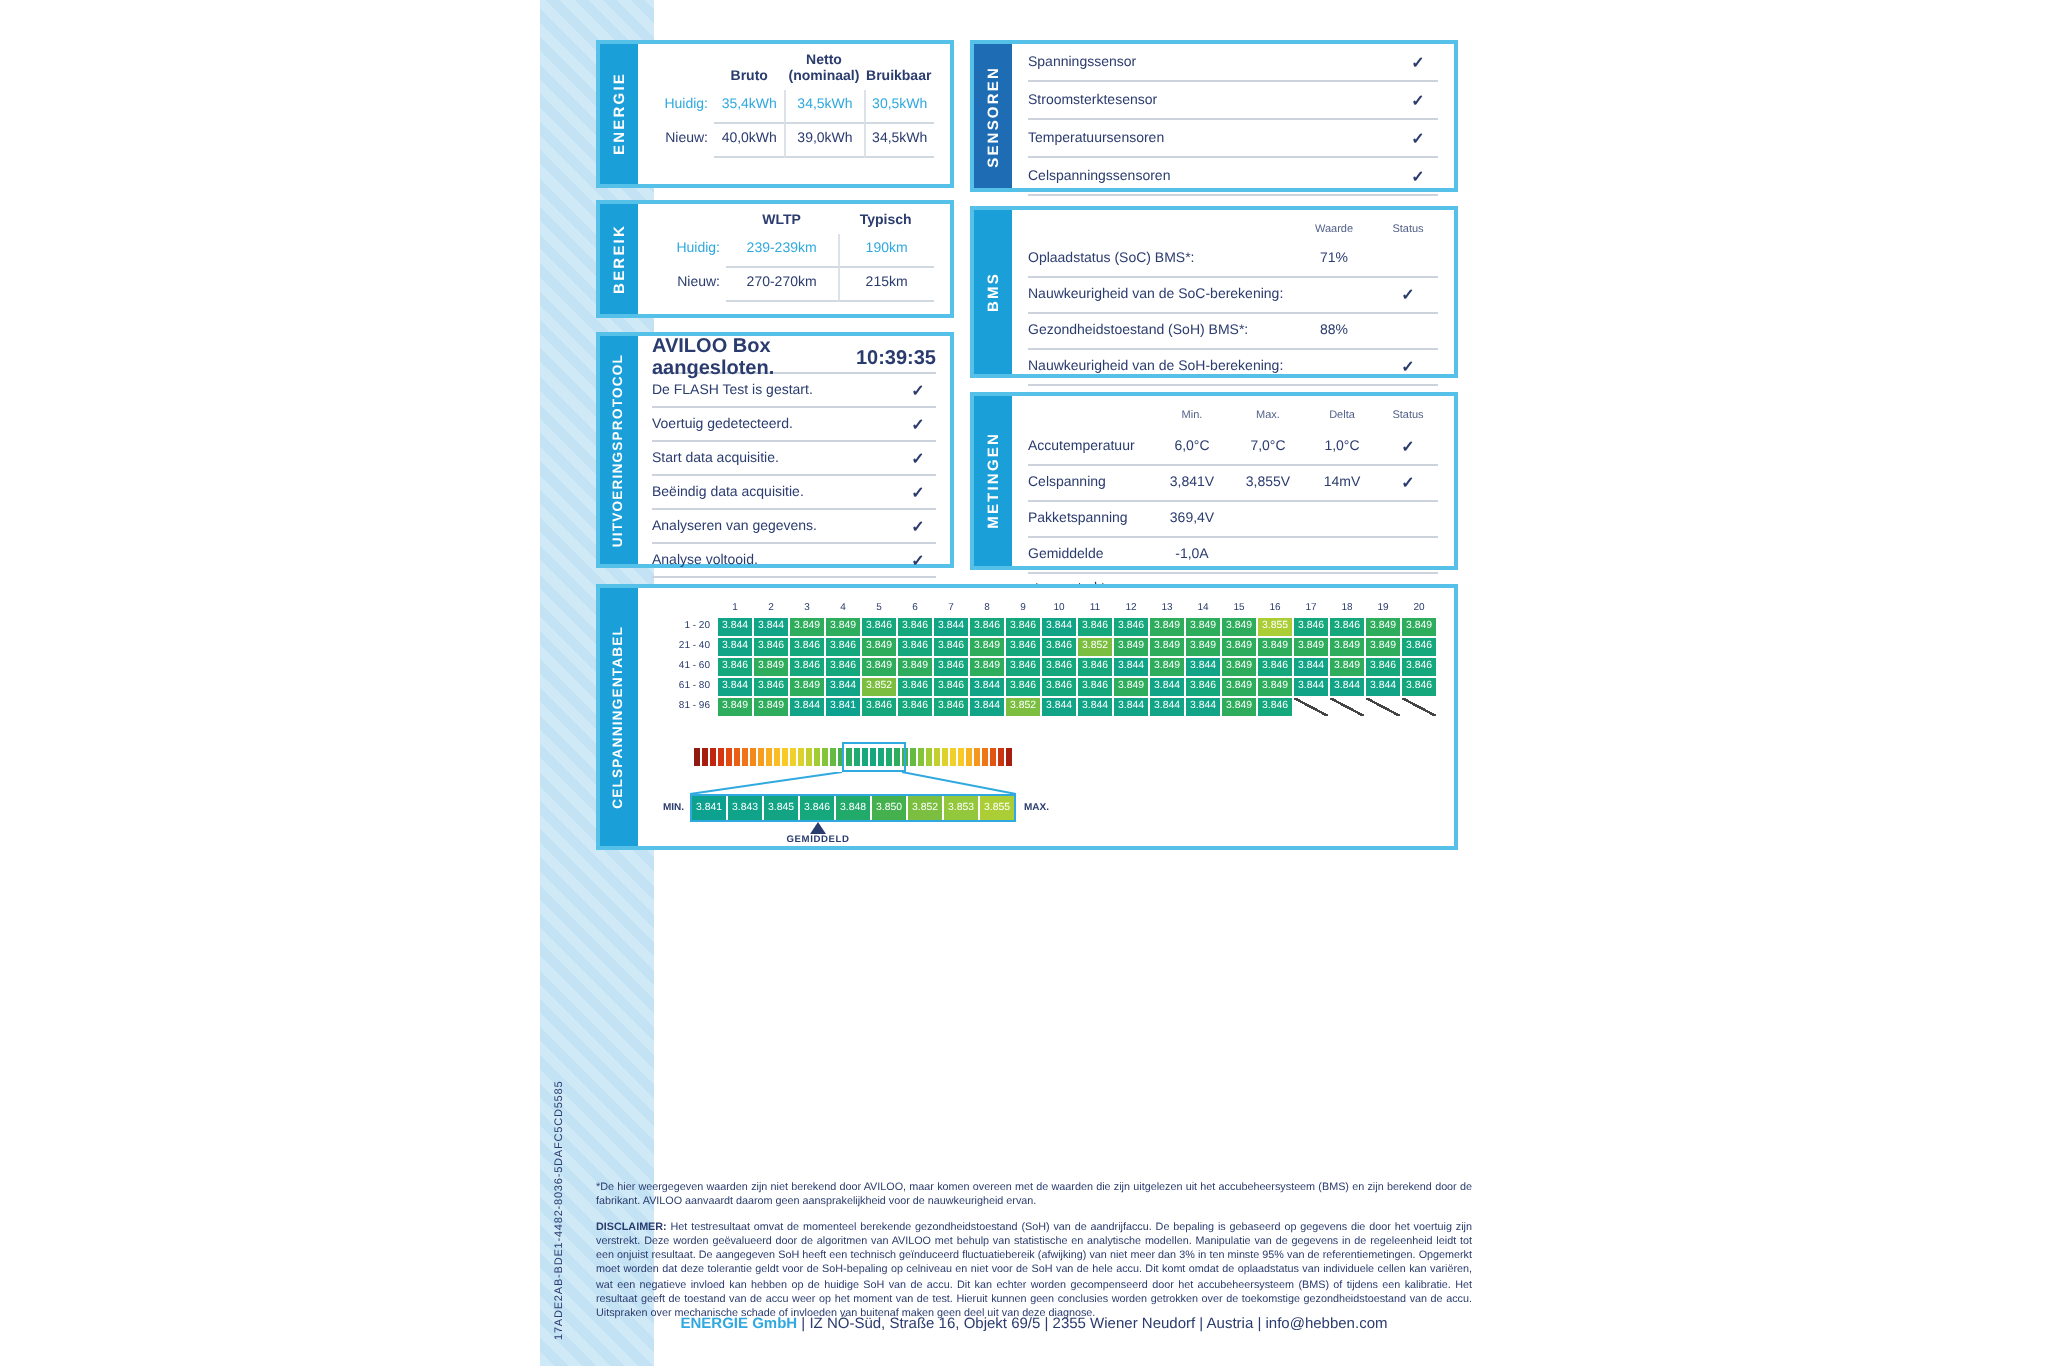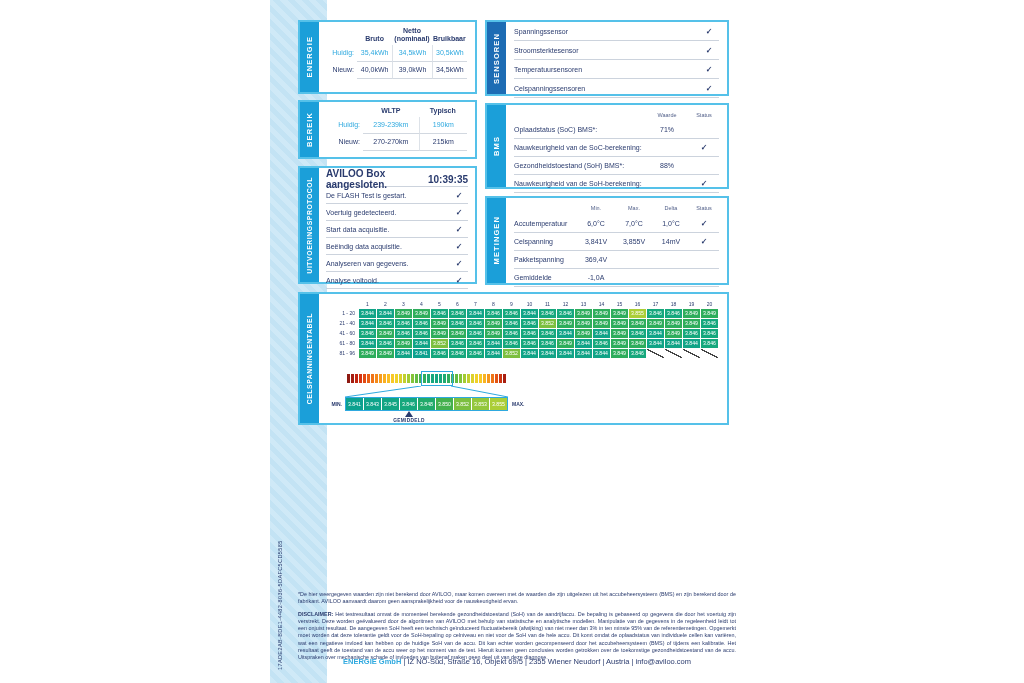--- a/index.html
+++ b/index.html
@@ -462,14 +462,14 @@
     <div id="avg-marker" class="avg-marker" style="left: 70px;">
       <div class="tri"></div>
       <div class="avg-lbl">GEMIDDELD</div>
     </div>
   </div>
 </div>
 
 <div id="footnote" class="smalltext">*De hier weergegeven waarden zijn niet berekend door AVILOO, maar komen overeen met de waarden die zijn uitgelezen uit het accubeheersysteem (BMS) en zijn berekend door de fabrikant. AVILOO aanvaardt daarom geen aansprakelijkheid voor de nauwkeurigheid ervan.</div>
 <div id="disclaimer" class="smalltext"><b>DISCLAIMER:</b><span> Het testresultaat omvat de momenteel berekende gezondheidstoestand (SoH) van de aandrijfaccu. De bepaling is gebaseerd op gegevens die door het voertuig zijn verstrekt. Deze worden geëvalueerd door de algoritmen van AVILOO met behulp van statistische en analytische modellen. Manipulatie van de gegevens in de regeleenheid leidt tot een onjuist resultaat. De aangegeven SoH heeft een technisch geïnduceerd fluctuatiebereik (afwijking) van niet meer dan 3% in ten minste 95% van de referentiemetingen. Opgemerkt moet worden dat deze tolerantie geldt voor de SoH-bepaling op celniveau en niet voor de SoH van de hele accu. Dit komt omdat de oplaadstatus van individuele cellen kan variëren, wat een negatieve invloed kan hebben op de huidige SoH van de accu. Dit kan echter worden gecompenseerd door het accubeheersysteem (BMS) of tijdens een kalibratie. Het resultaat geeft de toestand van de accu weer op het moment van de test. Hieruit kunnen geen conclusies worden getrokken over de toekomstige gezondheidstoestand van de accu. Uitspraken over mechanische schade of invloeden van buitenaf maken geen deel uit van deze diagnose.</span></div>
 <div id="pagefooter">
-  <span class="co">ENERGIE GmbH</span><span class="mid"> | IZ NÖ-Süd, Straße 16, Objekt 69/5 | 2355 Wiener Neudorf | Austria | </span><span class="mid">info@aviloo.com</span>
+  <span class="co">ENERGIE GmbH</span><span class="mid"> | IZ NÖ-Süd, Straße 16, Objekt 69/5 | 2355 Wiener Neudorf | Austria | </span><span class="mid">info@hebben.com</span>
 </div>
 
 </body></html>

